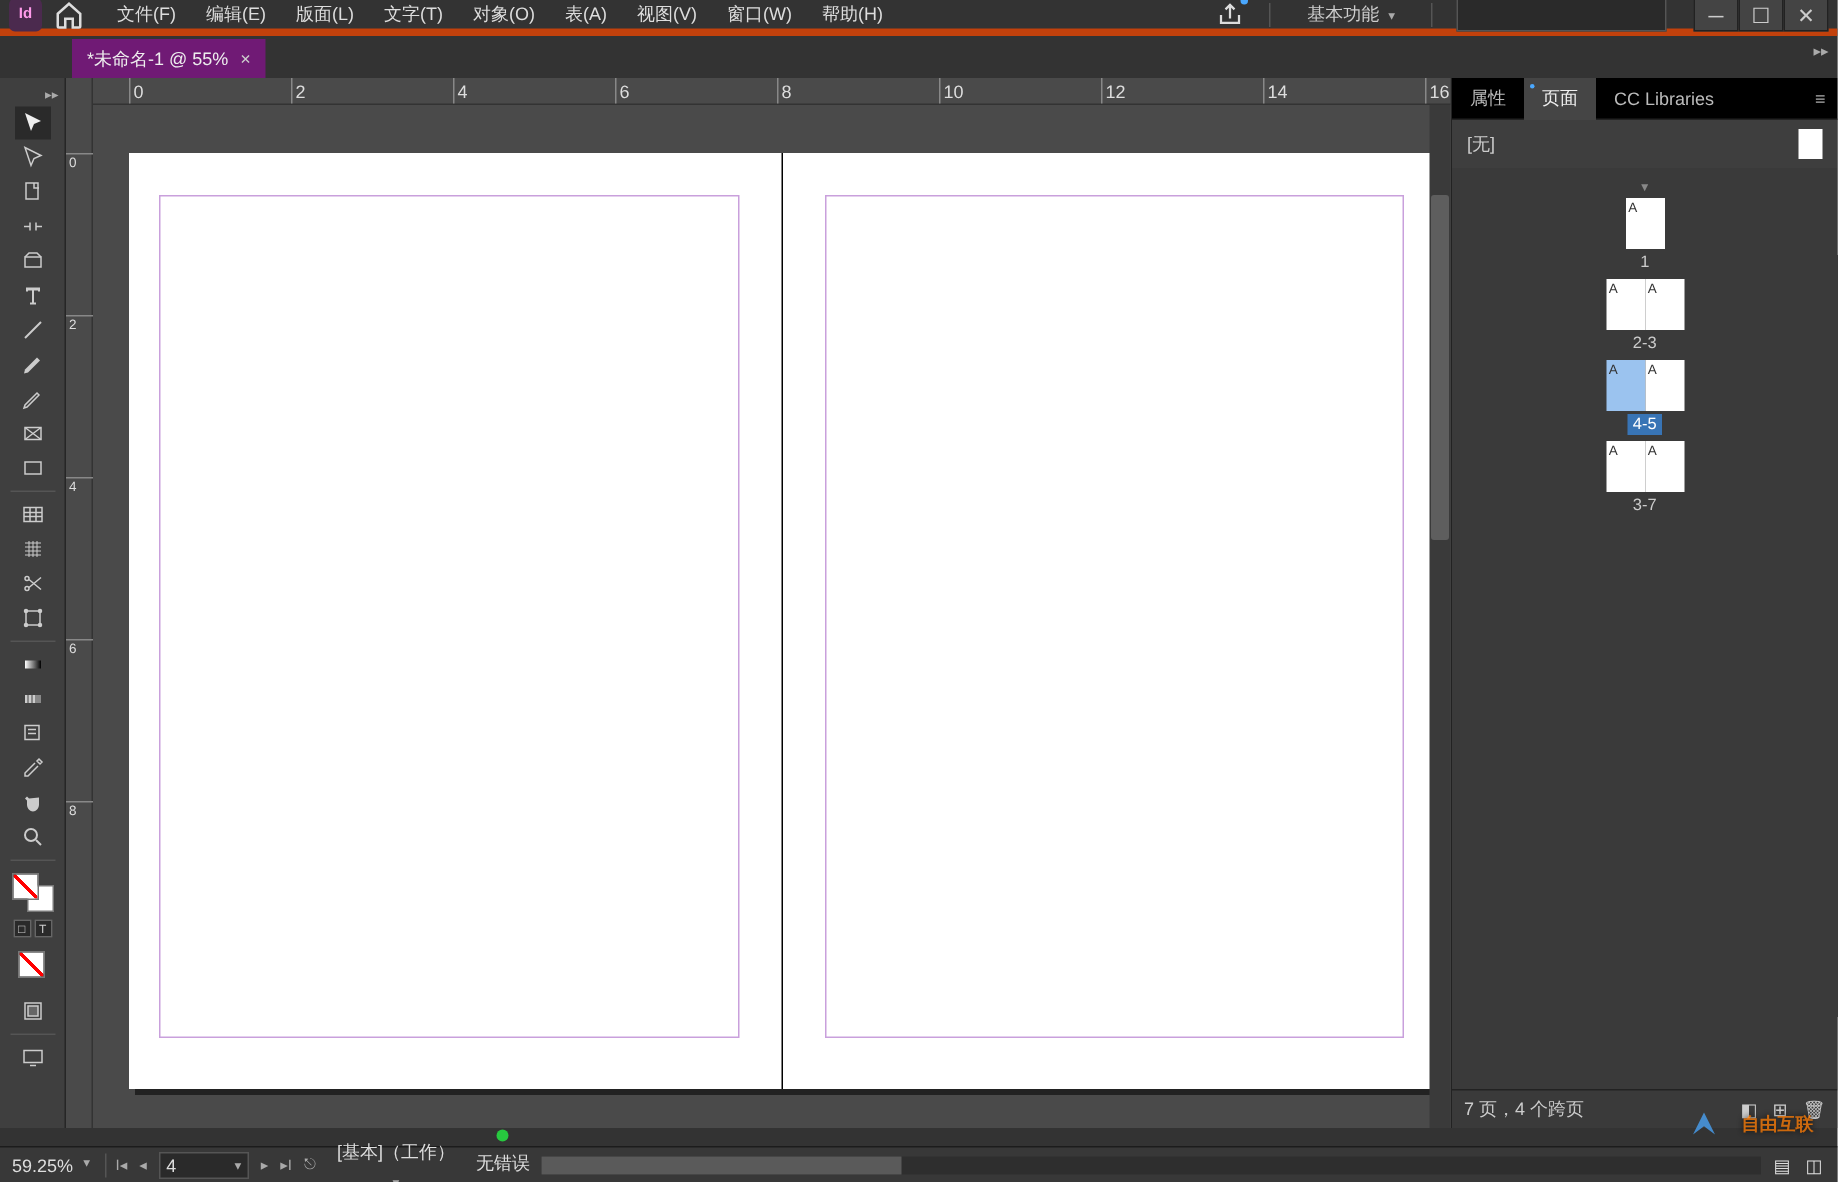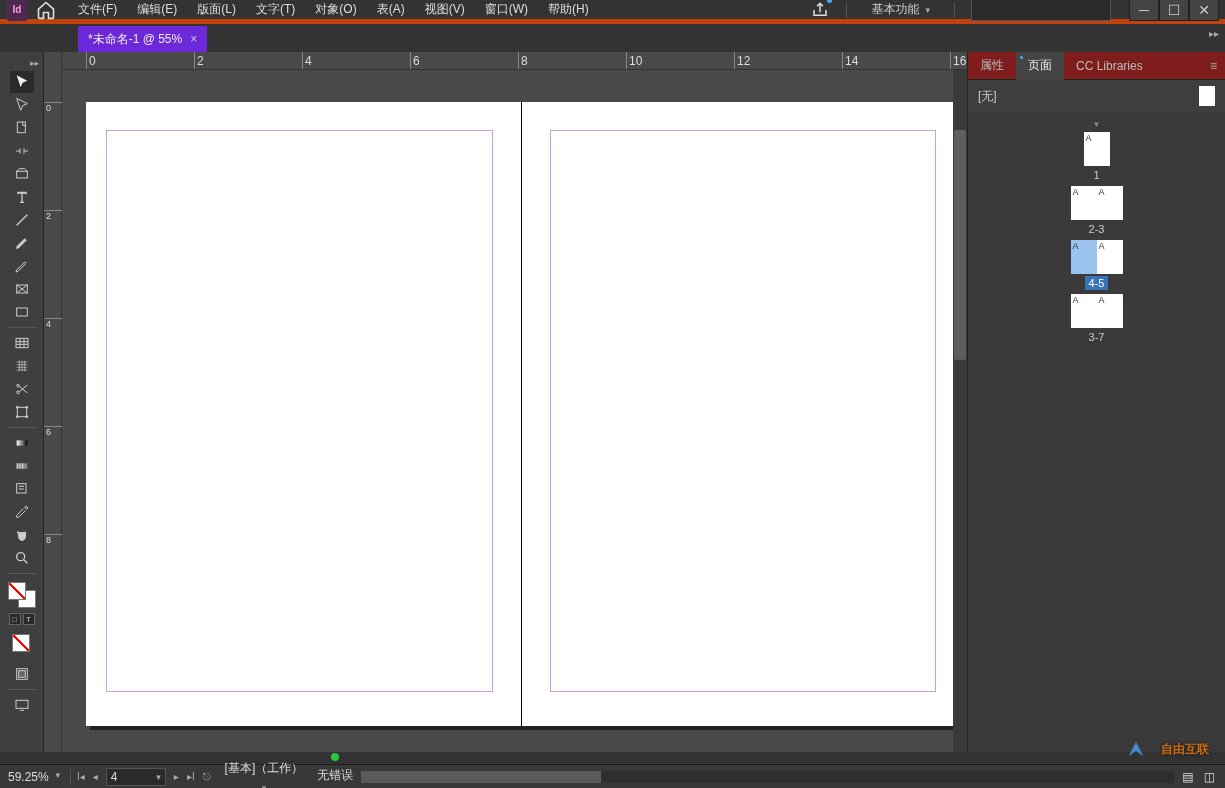--- a/index.html
+++ b/index.html
@@ -8,21 +8,21 @@
 .app-icon { width:22px; height:22px; background:#4b2a4e; border-radius:4px; display:flex; align-items:center; justify-content:center; color:#ff9aea; font-weight:bold; font-size:10px; margin-right:8px; }
 .home-icon { width:20px; height:20px; margin-right:12px; display:flex; align-items:center; justify-content:center; }
 .menu-item { padding:4px 10px; color:#ddd; cursor:pointer; }
 .topbar-right { margin-left:auto; display:flex; align-items:center; gap:10px; }
 .share-icon { width:20px; height:20px; display:flex; align-items:center; justify-content:center; position:relative; }
 .workspace-dd { padding:4px 8px; display:flex; align-items:center; gap:6px; }
 .search-box { width:140px; height:22px; background:#2a2a2a; border:1px solid #555; }
 .win-controls { display:flex; gap:0; margin-left:8px; }
 .win-btn { width:30px; height:22px; background:#444; border:1px solid #222; display:flex; align-items:center; justify-content:center; color:#ccc; font-size:14px; }
 .tabbar { height:28px; background:#333; display:flex; align-items:flex-end; padding-left:48px; position:relative; }
-.doc-tab { height:26px; background:#6d28d9; padding:0 10px; display:flex; align-items:center; gap:8px; color:#eee; font-size:12px;margin-left:30px; }
+.doc-tab { height:26px; background:#701a75; padding:0 10px; display:flex; align-items:center; gap:8px; color:#eee; font-size:12px; }
 .tab-close { font-size:12px; color:#ccc; }
 .chev-right { position:absolute; right:6px; top:4px; color:#aaa; font-size:10px; }
 .main { display:flex; height:calc(100% - 36px - 28px - 24px); }
 .toolcol { width:44px; background:#3f3f3f; display:flex; flex-direction:column; align-items:center; padding-top:4px; gap:1px; border-right:1px solid #262626; }
 .tool { width:24px; height:22px; display:flex; align-items:center; justify-content:center; cursor:pointer; position:relative; }
 .tool.sel { background:#2a2a2a; }
 .tool svg { width:16px; height:16px; }
 .tool-sep { width:30px; height:1px; background:#555; margin:3px 0; }
 .tool-swatch { width:28px; height:26px; position:relative; margin-top:4px; }
 .sw-back { position:absolute; right:0; bottom:0; width:18px; height:18px; background:#fff; border:1px solid #777; }
@@ -40,21 +40,21 @@
 .ruler-v .tick { position:absolute; left:0; width:18px; border-top:1px solid #888; font-size:9px; color:#ddd; padding-left:2px; }
 .canvas-area { flex:1; background:#4a4a4a; position:relative; overflow:hidden; }
 .spread { position:absolute; left:24px; top:32px; width:870px; height:624px; background:#fff; box-shadow:4px 4px 0 #222; display:flex; }
 .page { flex:1; background:#fff; position:relative; }
 .page.left { border-right:1px solid #000; }
 .margin-box { position:absolute; left:20px; right:28px; top:28px; bottom:34px; border:1px solid #c9a0dc; }
 .page.right .margin-box { left:28px; right:20px; }
 .vscroll { position:absolute; right:0; top:0; bottom:0; width:14px; background:#3a3a3a; }
 .vscroll-thumb { position:absolute; right:1px; top:60px; width:12px; height:230px; background:#5e5e5e; border-radius:2px; }
 .right-panel { width:258px; background:#3a3a3a; display:flex; flex-direction:column; border-left:1px solid #222; }
-.rp-tabs { height:28px; display:flex; align-items:center; background:#7f1d1d; border-bottom:1px solid #222; }
+.rp-tabs { height:28px; display:flex; align-items:center; background:#000000; border-bottom:1px solid #222; }
 .rp-tab { padding:0 12px; height:28px; display:flex; align-items:center; color:#bbb; gap:4px; }
 .rp-tab.active { background:#454545; color:#eee; position:relative; }
 .rp-tab.active::before { content:''; position:absolute; left:4px; top:4px; width:3px; height:3px; background:#4aa8ff; border-radius:50%; }
 .rp-menu { margin-left:auto; padding:0 8px; color:#aaa; }
 .master-list { background:#3e3e3e; }
 .master-row { display:flex; align-items:center; justify-content:space-between; padding:6px 10px; }
 .master-thumb { width:16px; height:20px; background:#fff; }
 .master-thumb.double { width:32px; display:flex; }
 .master-thumb.double div { width:16px; height:20px; background:#fff; border-left:1px solid #999; }
 .pages-scroll { flex:1; background:#3a3a3a; overflow:auto; padding-top:8px; display:flex; flex-direction:column; align-items:center; gap:4px; }
@@ -364,20 +364,28 @@
         <div class="thumb-label sel">4-5</div>
       </div>
       <div class="page-thumb-group">
         <div class="thumb-row">
           <div class="thumb">A</div>
           <div class="thumb">A</div>
         </div>
         <div class="thumb-label">3-7</div>
       </div>
     </div>
+    <div class="rp-status">
+      <span>7 页，4 个跨页</span>
+      <div class="rp-icons">
+        <span>◧</span>
+        <span>⊞</span>
+        <span>🗑</span>
+      </div>
+    </div>
   </div>
 </div>
 
 <div class="statusbar">
   <div class="sb-zoom">
     <span>59.25%</span>
       <span class="chev">▾</span>
   </div>
   <div class="sb-sep"></div>
   <div class="sb-nav">

